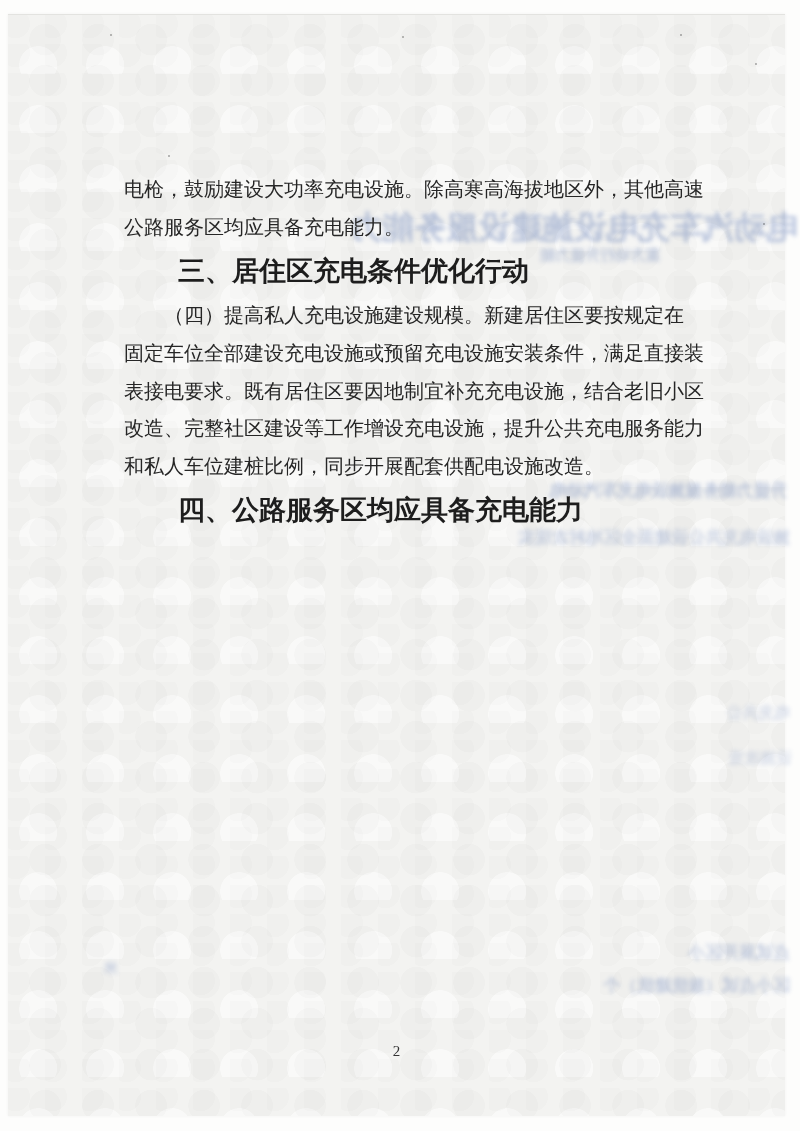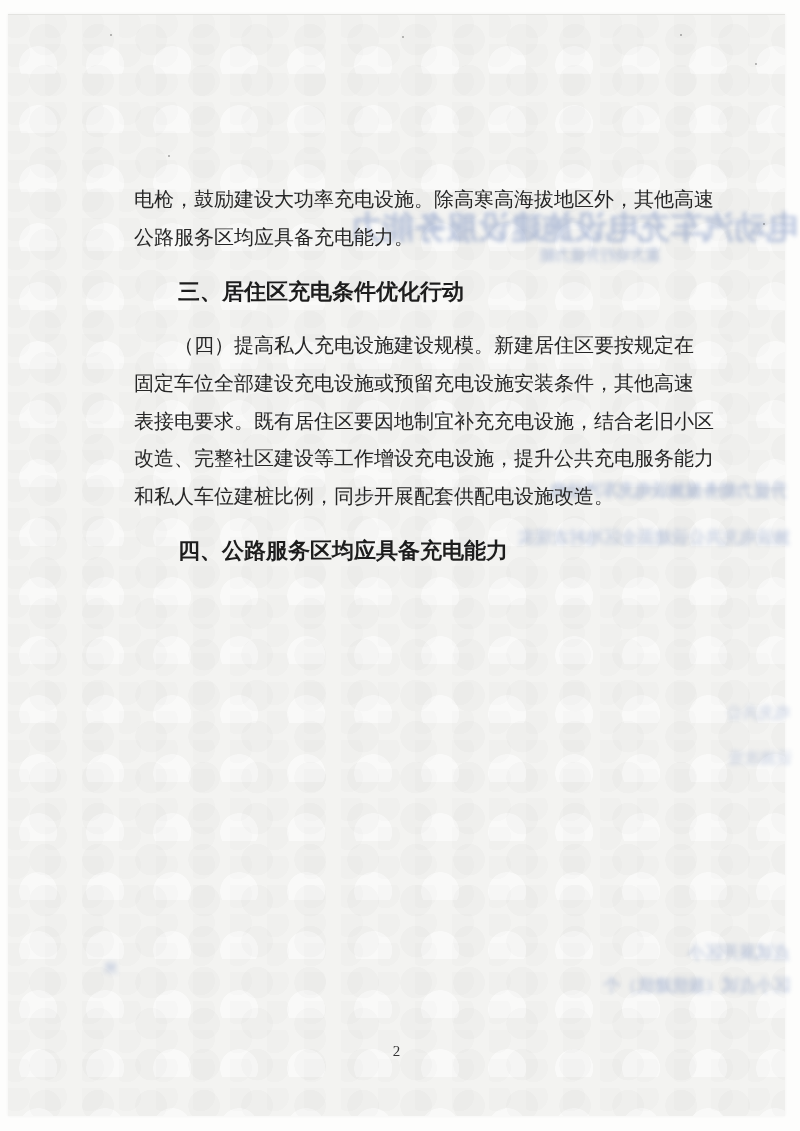--- a/index.html
+++ b/index.html
@@ -24,28 +24,28 @@
     border-top:1px solid #e3e3e0;
     box-shadow:0 0 3px rgba(0,0,0,0.05);
   }
   .doc-body{
     position:absolute;left:110px;top:150px;width:600px;
     font-size:20px;line-height:37.9px;
     color:#262626;
     letter-spacing:0px;
     white-space:pre;
   }
-  .block{margin:16px;}
+  .block{margin:6px;}
   .block.paragraph{
     font-family:"Liberation Serif","DejaVu Serif",serif;
   }
   .block.heading{
     font-family:"Liberation Sans","DejaVu Sans",sans-serif;
     font-weight:700;
-    font-size:22px;
+    font-size:27px;
     color:#1d1d1d;
   }
   .footer-pageno{
     position:absolute;left:0;top:1028px;width:777px;
     text-align:center;font-size:15px;color:#333;
     font-family:"Liberation Serif","DejaVu Serif",serif;
   }
   .bleed{
     position:absolute;
     font-family:"Liberation Sans","DejaVu Sans",sans-serif;
@@ -83,21 +83,21 @@
         <span class="speck" style="left: 102px; top: 19px;"></span>
         <span class="speck" style="left: 394px; top: 21px;"></span>
         <span class="speck" style="left: 672px; top: 19px;"></span>
         <span class="speck" style="left: 747px; top: 48px;"></span>
         <span class="speck" style="left: 160px; top: 140px;"></span>
         <span class="speck" style="left: 755px; top: 208px;"></span>
       </div>
 
     <div class="doc-body"><div class="block paragraph">电枪，鼓励建设大功率充电设施。除高寒高海拔地区外，其他高速
 公路服务区均应具备充电能力。</div><div class="block heading">　　三、居住区充电条件优化行动</div><div class="block paragraph">　　（四）提高私人充电设施建设规模。新建居住区要按规定在
-固定车位全部建设充电设施或预留充电设施安装条件，其他高速
+固定车位全部建设充电设施或预留充电设施安装条件，满足直接装
 表接电要求。既有居住区要因地制宜补充充电设施，结合老旧小区
 改造、完整社区建设等工作增设充电设施，提升公共充电服务能力
 和私人车位建桩比例，同步开展配套供配电设施改造。</div><div class="block heading">　　四、公路服务区均应具备充电能力</div></div>
 
     <div class="footer-pageno">2</div>
 
   </div>
 </div>
 
 </body></html>

